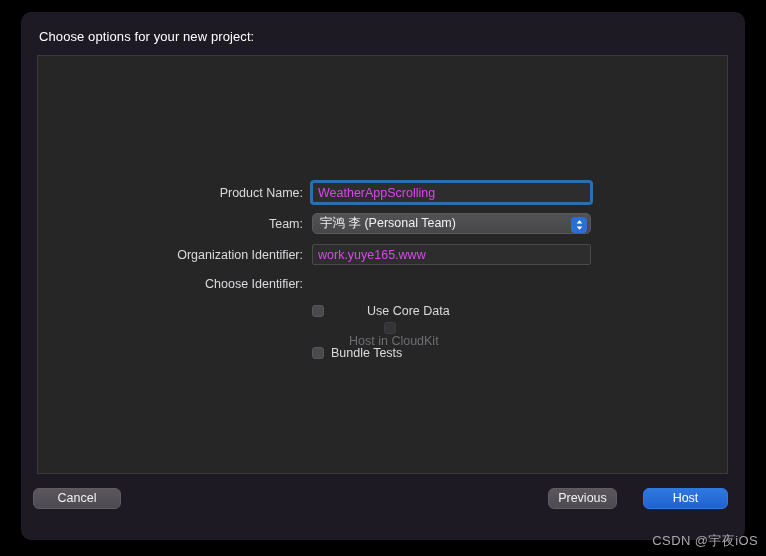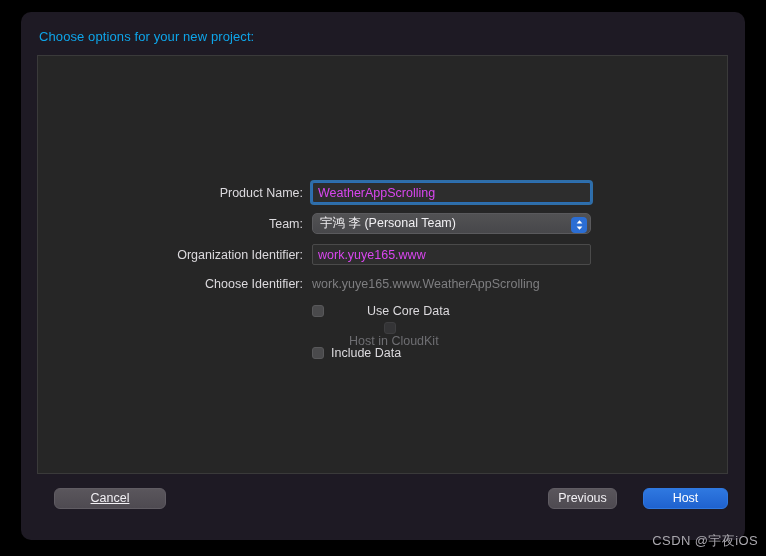--- a/index.html
+++ b/index.html
@@ -32,21 +32,21 @@
     background: #1e1a24;
     border-radius: 10px;
     box-sizing: border-box;
   }
 
   .dialog-title {
     position: absolute;
     left: 18px;
     top: 17px;
     font-size: 13px;
-    color: #0ea5e9;
+    color: #ffffff;
     letter-spacing: 0.1px;
     white-space: nowrap;
   }
 
   
   .content-panel {
     position: absolute;
     left: 16px;
     top: 43px;
     width: 691px;
@@ -203,21 +203,21 @@
   .btn-secondary {
     background: linear-gradient(180deg, #5a565c 0%, #4e4a51 100%);
     border-color: #605c63;
     color: #f2f0f4;
   }
   .btn-primary {
     background: linear-gradient(180deg, #2f78e0 0%, #1f62cf 100%);
     border-color: #2f78e0;
     color: #ffffff;
   }
-  #cancel-btn   { left: 33px;  top: 476px; width: 112px; text-decoration: underline; }
+  #cancel-btn   { left: 12px;  top: 476px; width: 88px; }
   #previous-btn { left: 527px; top: 476px; width: 69px; }
   #next-btn     { left: 622px; top: 476px; width: 85px; }
 
   
   .watermark {
     position: absolute;
     right: 8px;
     bottom: 6px;
     font-size: 13px;
     color: #a9a7ad;
@@ -262,38 +262,35 @@
 
         <div class="form-row r2">
           <div class="field-label">Organization Identifier:</div>
           <div class="field-control">
             <input class="textfield" type="text" value="work.yuye165.www" style="">
           </div>
         </div>
 
         <div class="form-row r3">
           <div class="field-label">Choose Identifier:</div>
-          <div class="field-control">
-            <div class="static-value">work.yuye165.www.WeatherAppScrolling</div>
-          </div>
         </div>
 
         <div class="check-row c0">
           <span class="checkbox"></span>
           <span class="check-label">Use Core Data</span>
         </div>
 
         <div class="check-row c1">
           <span class="checkbox disabled"></span>
           <span class="check-label disabled">Host in CloudKit</span>
         </div>
 
         <div class="check-row c2">
           <span class="checkbox"></span>
-          <span class="check-label">Include Data</span>
+          <span class="check-label">Bundle Tests</span>
         </div>
 
       </div>
     </div>
 
     <button id="cancel-btn" class="btn btn-secondary">Cancel</button>
 
     <button id="previous-btn" class="btn btn-secondary">Previous</button>
 
     <button id="next-btn" class="btn btn-primary">Host</button>

